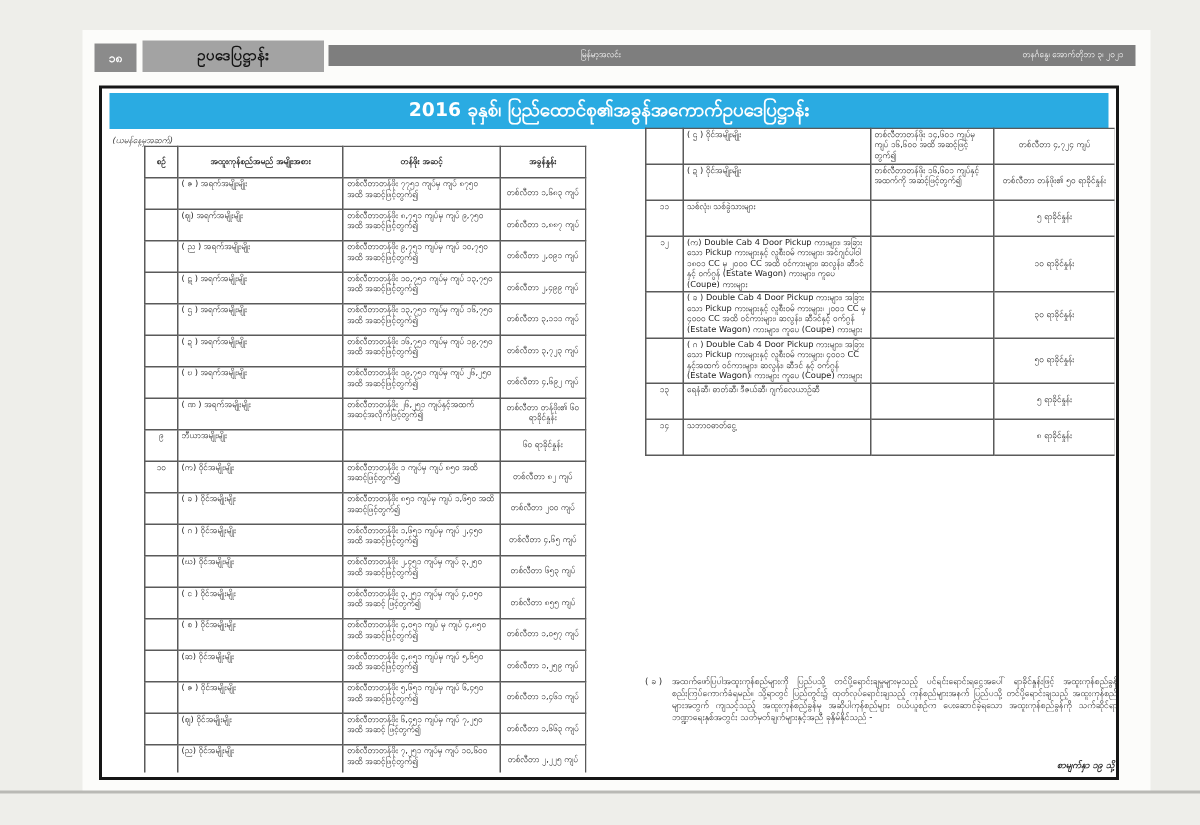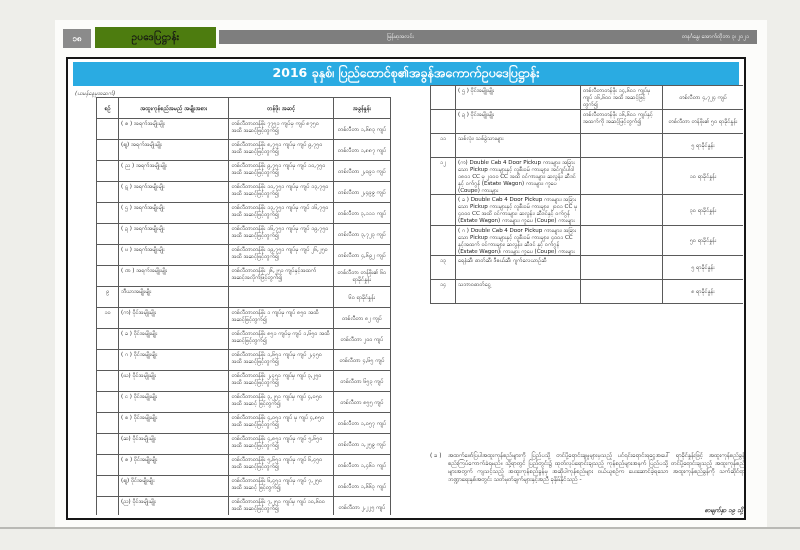--- a/index.html
+++ b/index.html
@@ -9,21 +9,21 @@
     font-family:"DejaVu Sans","Liberation Sans",sans-serif;
   }
   .page{position:absolute;left:55px;top:20px;width:712px;height:508px;background:#fcfcfa;}
   .page-bottom-edge{position:absolute;left:0;top:527px;width:800px;height:2px;background:#b9b9b5;}
 
   .page-badge{
     position:absolute;left:63px;top:29px;width:28px;height:19px;background:#8b8b8b;
     color:#fff;font-size:8px;font-weight:bold;display:flex;align-items:center;justify-content:center;
   }
   .section-banner{
-    position:absolute;left:95px;top:27px;width:121px;height:21px;background:#4d7c0f;
+    position:absolute;left:95px;top:27px;width:121px;height:21px;background:#a3a3a3;
     color:#141414;font-weight:bold;font-size:10px;display:flex;align-items:center;justify-content:center;
     letter-spacing:.3px;
   }
   .masthead-bar{
     position:absolute;left:219px;top:30px;width:538px;height:14px;background:#7e7e7e;
     color:#fff;font-size:5.5px;display:flex;align-items:center;justify-content:space-between;
     box-sizing:border-box;padding:0 8px 0 168px;
   }
   .main-box{
     position:absolute;left:66px;top:57px;width:680px;height:463px;

